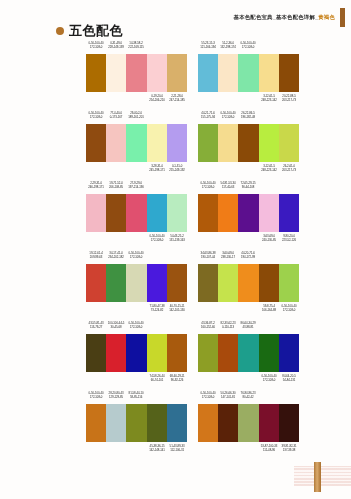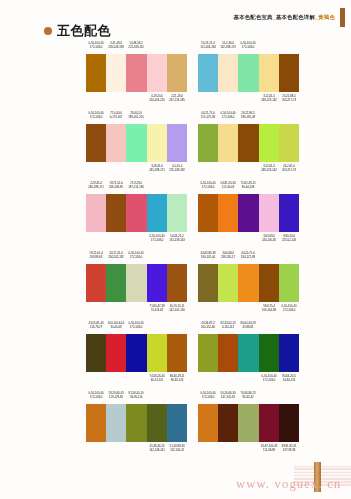--- a/index.html
+++ b/index.html
@@ -22,21 +22,21 @@
     letter-spacing:.2px;white-space:nowrap;
   }
   .header-text .hl{color:#c8821a;}
   .header-bar{
     width:5px;height:19px;background:#9a6024;
     margin-left:2px;
   }
 
   
   .title-row{
-    position:absolute;left:36px;top:24px;
+    position:absolute;left:48px;top:24px;
     display:flex;align-items:center;gap:5px;padding-left:8px;
   }
   .title-dot{
     width:8px;height:8px;border-radius:50%;
     background:#b2732a;flex:0 0 auto;
   }
   .title-text{
     font-size:13px;font-weight:bold;color:#1c1c1c;
     letter-spacing:.5px;line-height:1;
   }
@@ -405,15 +405,14 @@
             <div class="lbl empty"><span>76-94-96-23</span><span class="l2">80-42-42</span></div>
             <div class="lbl"><span>53-87-100-33</span><span class="l2">111-48-96</span></div>
             <div class="lbl"><span>39-91-92-31</span><span class="l2">137-39-38</span></div>
           </div>
         </div>
       </div>
     </div>
 
   <div class="wm-badge"></div>
   <div class="wm-bar"></div>
-  <div class="watermark">www. voguex. cn</div>
 
 </div>
 
 </body></html>

